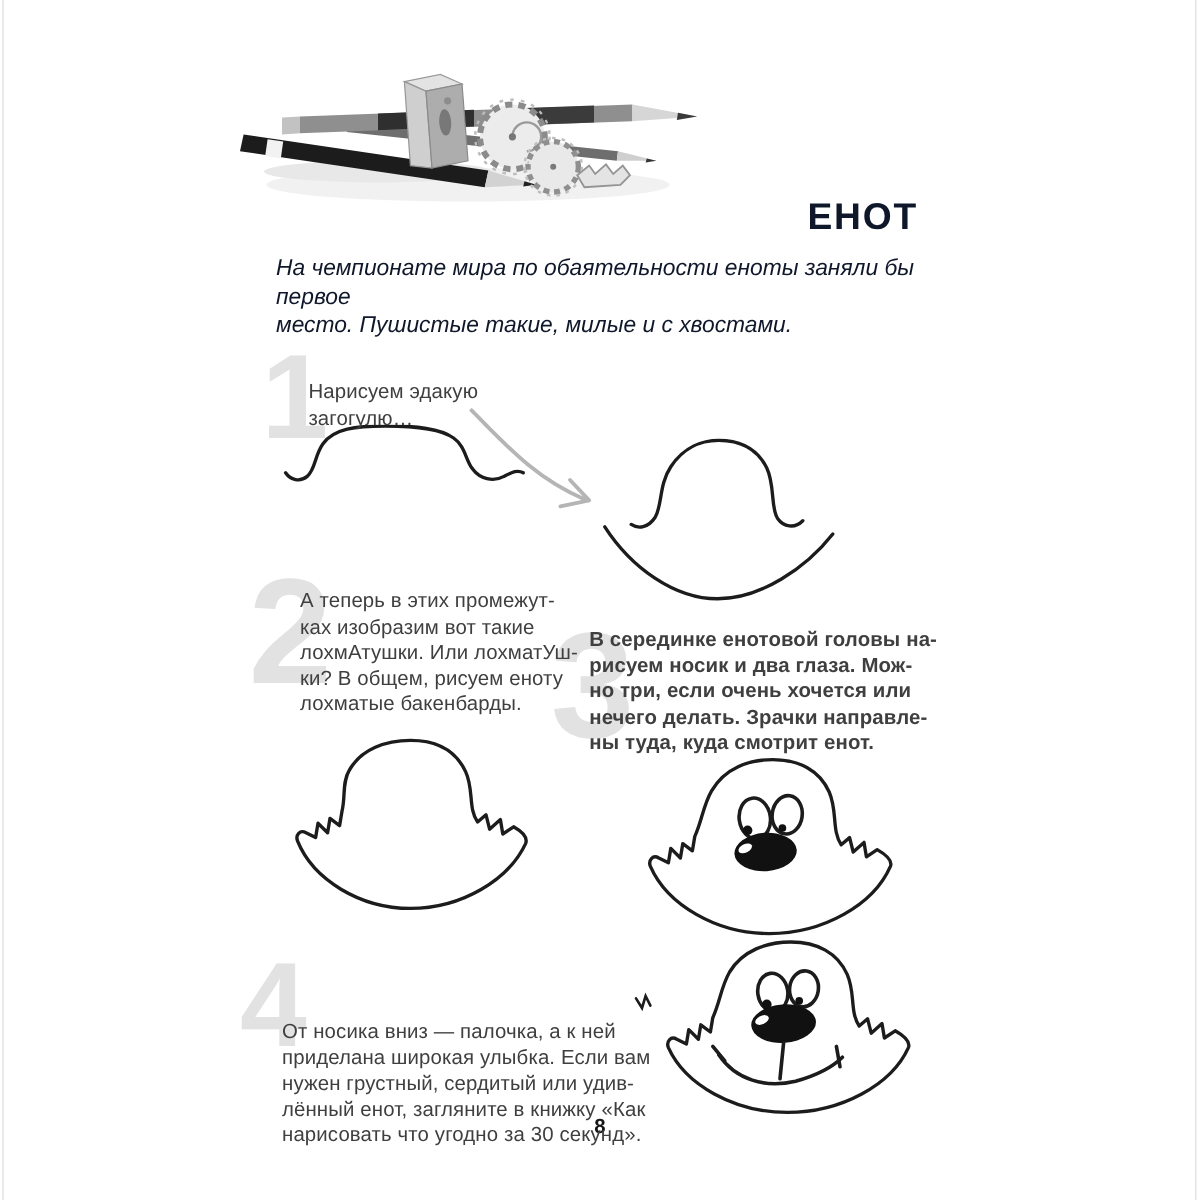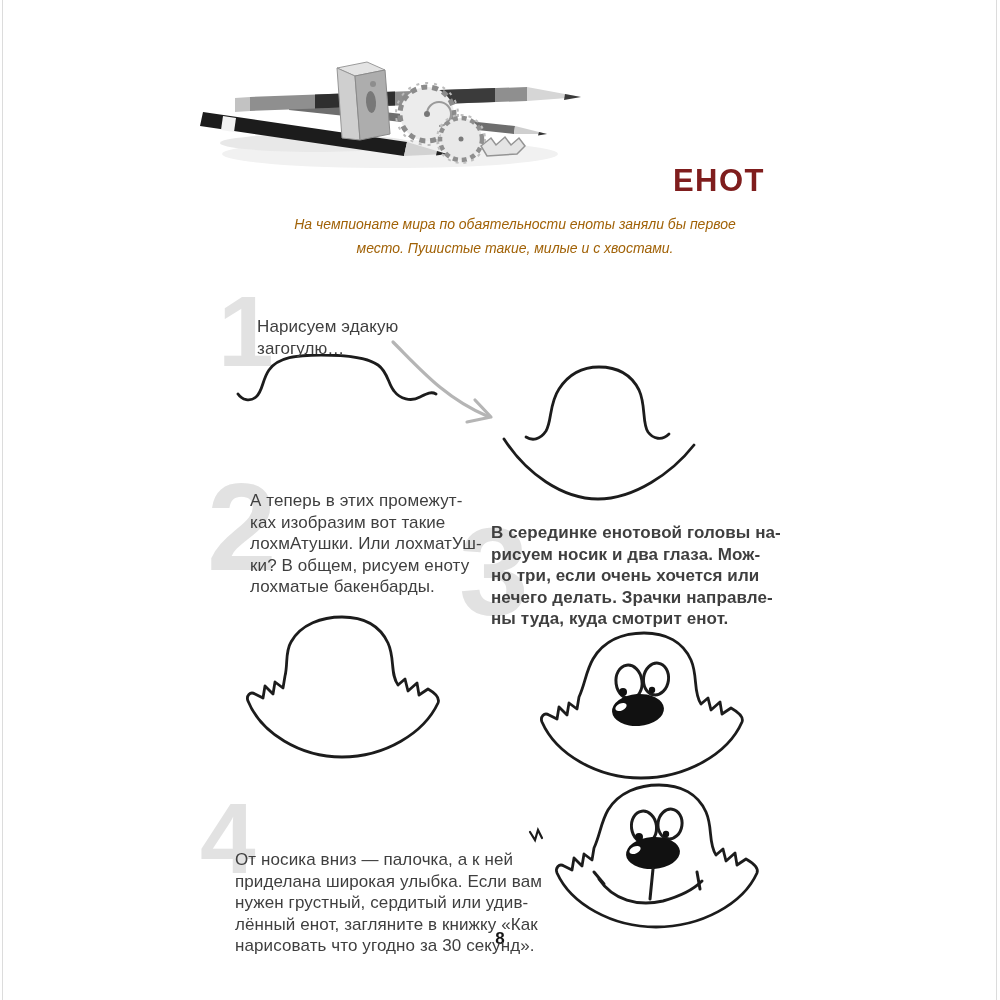--- a/index.html
+++ b/index.html
@@ -7,23 +7,23 @@
         font-family:"Liberation Sans",sans-serif;color:#3f3f3f;}
   .edge{position:absolute;top:0;bottom:0;width:1px;background:#dcdcdc;}
   .edge.left{left:2px;}
   .edge.right{right:3px;}
   .abs{position:absolute;}
   .step-num{position:absolute;font-weight:bold;color:#e2e2e2;line-height:1;
             font-family:"Liberation Sans",sans-serif;letter-spacing:-2px;z-index:0;}
   .step-text{position:absolute;font-size:17px;line-height:21.5px;color:#3f3f3f;
              white-space:pre-line;letter-spacing:0.1px;z-index:2;}
   .title{position:absolute;top:163px;right:235px;font-size:31px;font-weight:800;
-         letter-spacing:1.5px;color:#7f1d1d;z-index:2;}
-  .intro{position:absolute;left:230px;top:212px;width:570px;font-size:14px;
-         line-height:24px;font-style:italic;color:#a16207;white-space:pre-line;z-index:2;text-align:center;}
+         letter-spacing:1.5px;color:#0f172a;z-index:2;}
+  .intro{position:absolute;left:230px;top:212px;width:570px;font-size:19px;
+         line-height:24px;font-style:italic;color:#0f172a;white-space:pre-line;z-index:2;}
   .pagenum{position:absolute;left:0;top:929px;width:100%;text-align:center;
            font-size:17px;font-weight:bold;color:#161616;}
   svg{display:block;}
   .sketch{position:absolute;z-index:1;}
 </style>
 </head>
 <body>
 
 <div class="page">
   <div class="edge left"></div>

